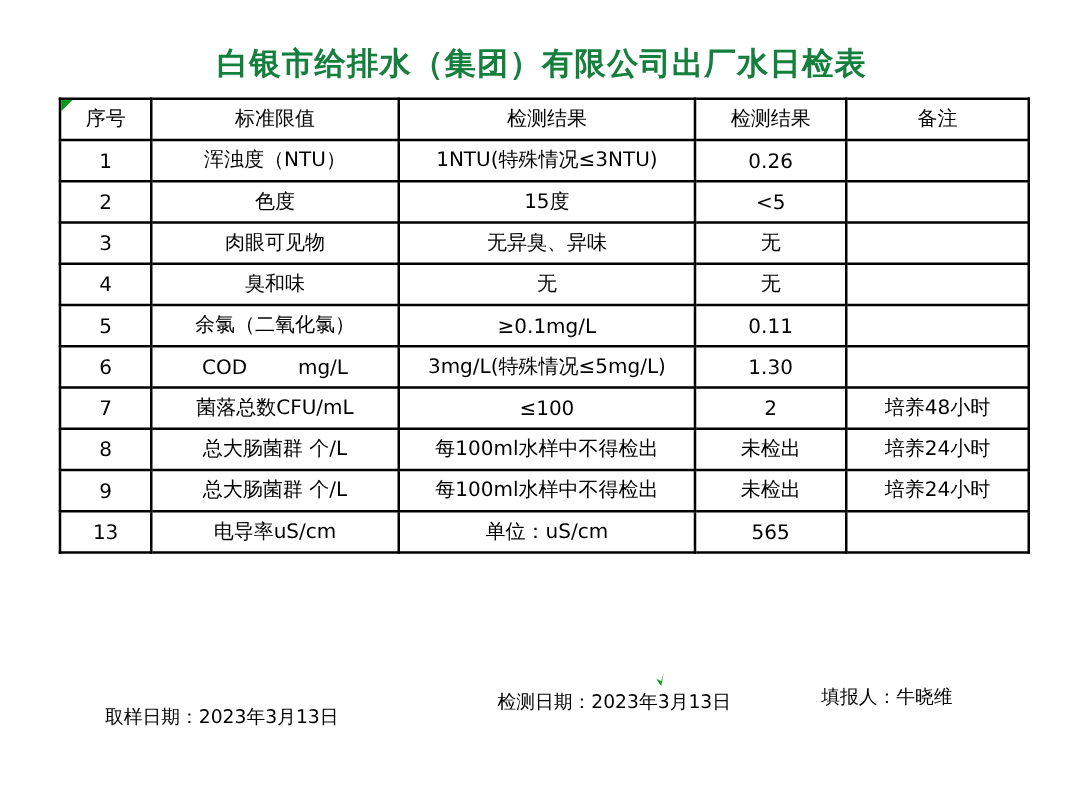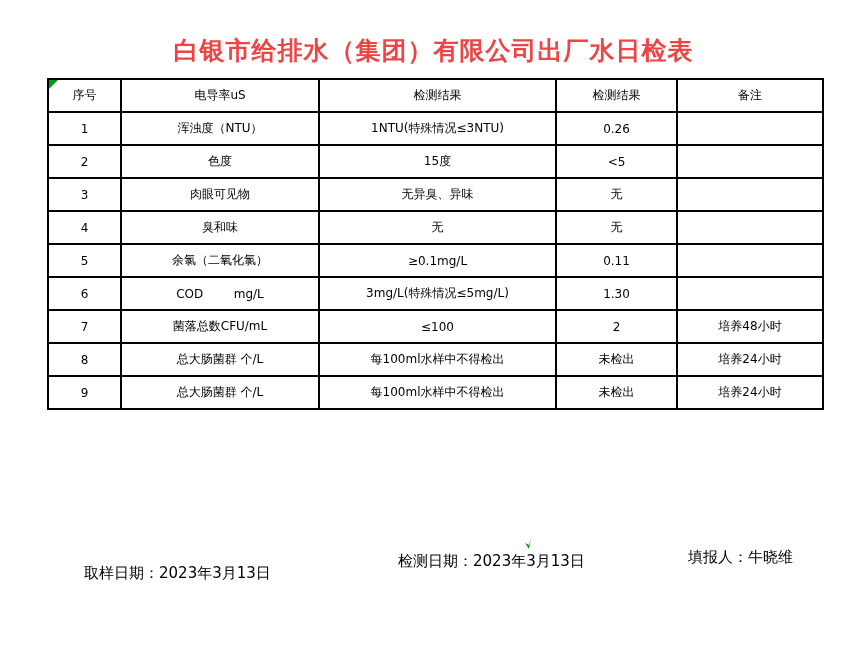--- a/index.html
+++ b/index.html
@@ -12,30 +12,30 @@
   }
   .page { position: relative; width: 867px; height: 647px; background: #ffffff; }
 
   .title {
     position: absolute;
     top: 34px; left: 0; width: 867px;
     text-align: center;
     font-size: 25px;
     font-weight: bold;
     letter-spacing: 1px;
-    color: #ef4444;
+    color: #15803d;
   }
 
   table.report {
     position: absolute;
     top: 78px; left: 47px;
     width: 775px;
     border-collapse: collapse;
     table-layout: fixed;
-    font-size: 12px;
+    font-size: 16px;
   }
   table.report td, table.report th {
     border: 2px solid #000000;
     height: 33px;
     text-align: center;
     vertical-align: middle;
     font-weight: normal;
     white-space: pre;
     overflow: hidden;
     padding: 0 2px;
@@ -60,41 +60,41 @@
   }
 
   .footer-line {
     position: absolute;
     top: 548px; left: 0; width: 867px;
     font-size: 15px;
     color: #000000;
   }
   .footer-line .sampling { position: absolute; left: 84px;  top: 16px; white-space: pre; }
   .footer-line .testdate { position: absolute; left: 398px; top: 4px; white-space: pre; }
-  .footer-line .reporter { position: absolute; left: 657px; top: 0; white-space: pre; margin-left: 31px; }
+  .footer-line .reporter { position: absolute; left: 657px; top: 0; white-space: pre; }
 </style>
 </head>
 <body>
 
 <div class="page">
 
   <div class="title">白银市给排水（集团）有限公司出厂水日检表</div>
 
   <table class="report">
     <colgroup>
       <col class="c-no">
         <col class="c-item">
         <col class="c-limit">
         <col class="c-result">
         <col class="c-note">
     </colgroup>
     <tbody>
       <tr>
         <th>序号</th>
-        <th>电导率uS</th>
+        <th>标准限值</th>
         <th>检测结果</th>
         <th>检测结果</th>
         <th>备注</th>
       </tr>
       <tr>
         <td>1</td>
         <td>浑浊度（NTU）</td>
         <td>1NTU(特殊情况≤3NTU)</td>
         <td>0.26</td>
         <td></td>
@@ -148,20 +148,27 @@
         <td>未检出</td>
         <td>培养24小时</td>
       </tr>
       <tr>
         <td>9</td>
         <td>总大肠菌群 个/L</td>
         <td>每100ml水样中不得检出</td>
         <td>未检出</td>
         <td>培养24小时</td>
       </tr>
+      <tr>
+        <td>13</td>
+        <td>电导率uS/cm</td>
+        <td>单位：uS/cm</td>
+        <td>565</td>
+        <td></td>
+      </tr>
     </tbody>
   </table>
 
   <div class="corner-triangle"></div>
 
   <svg class="tick-marker" viewBox="0 0 10 12">
     <path d="M1 5 L5 11 L7 0 L5 7 Z" fill="#0a9618"></path>
   </svg>
 
   <div class="footer-line">

